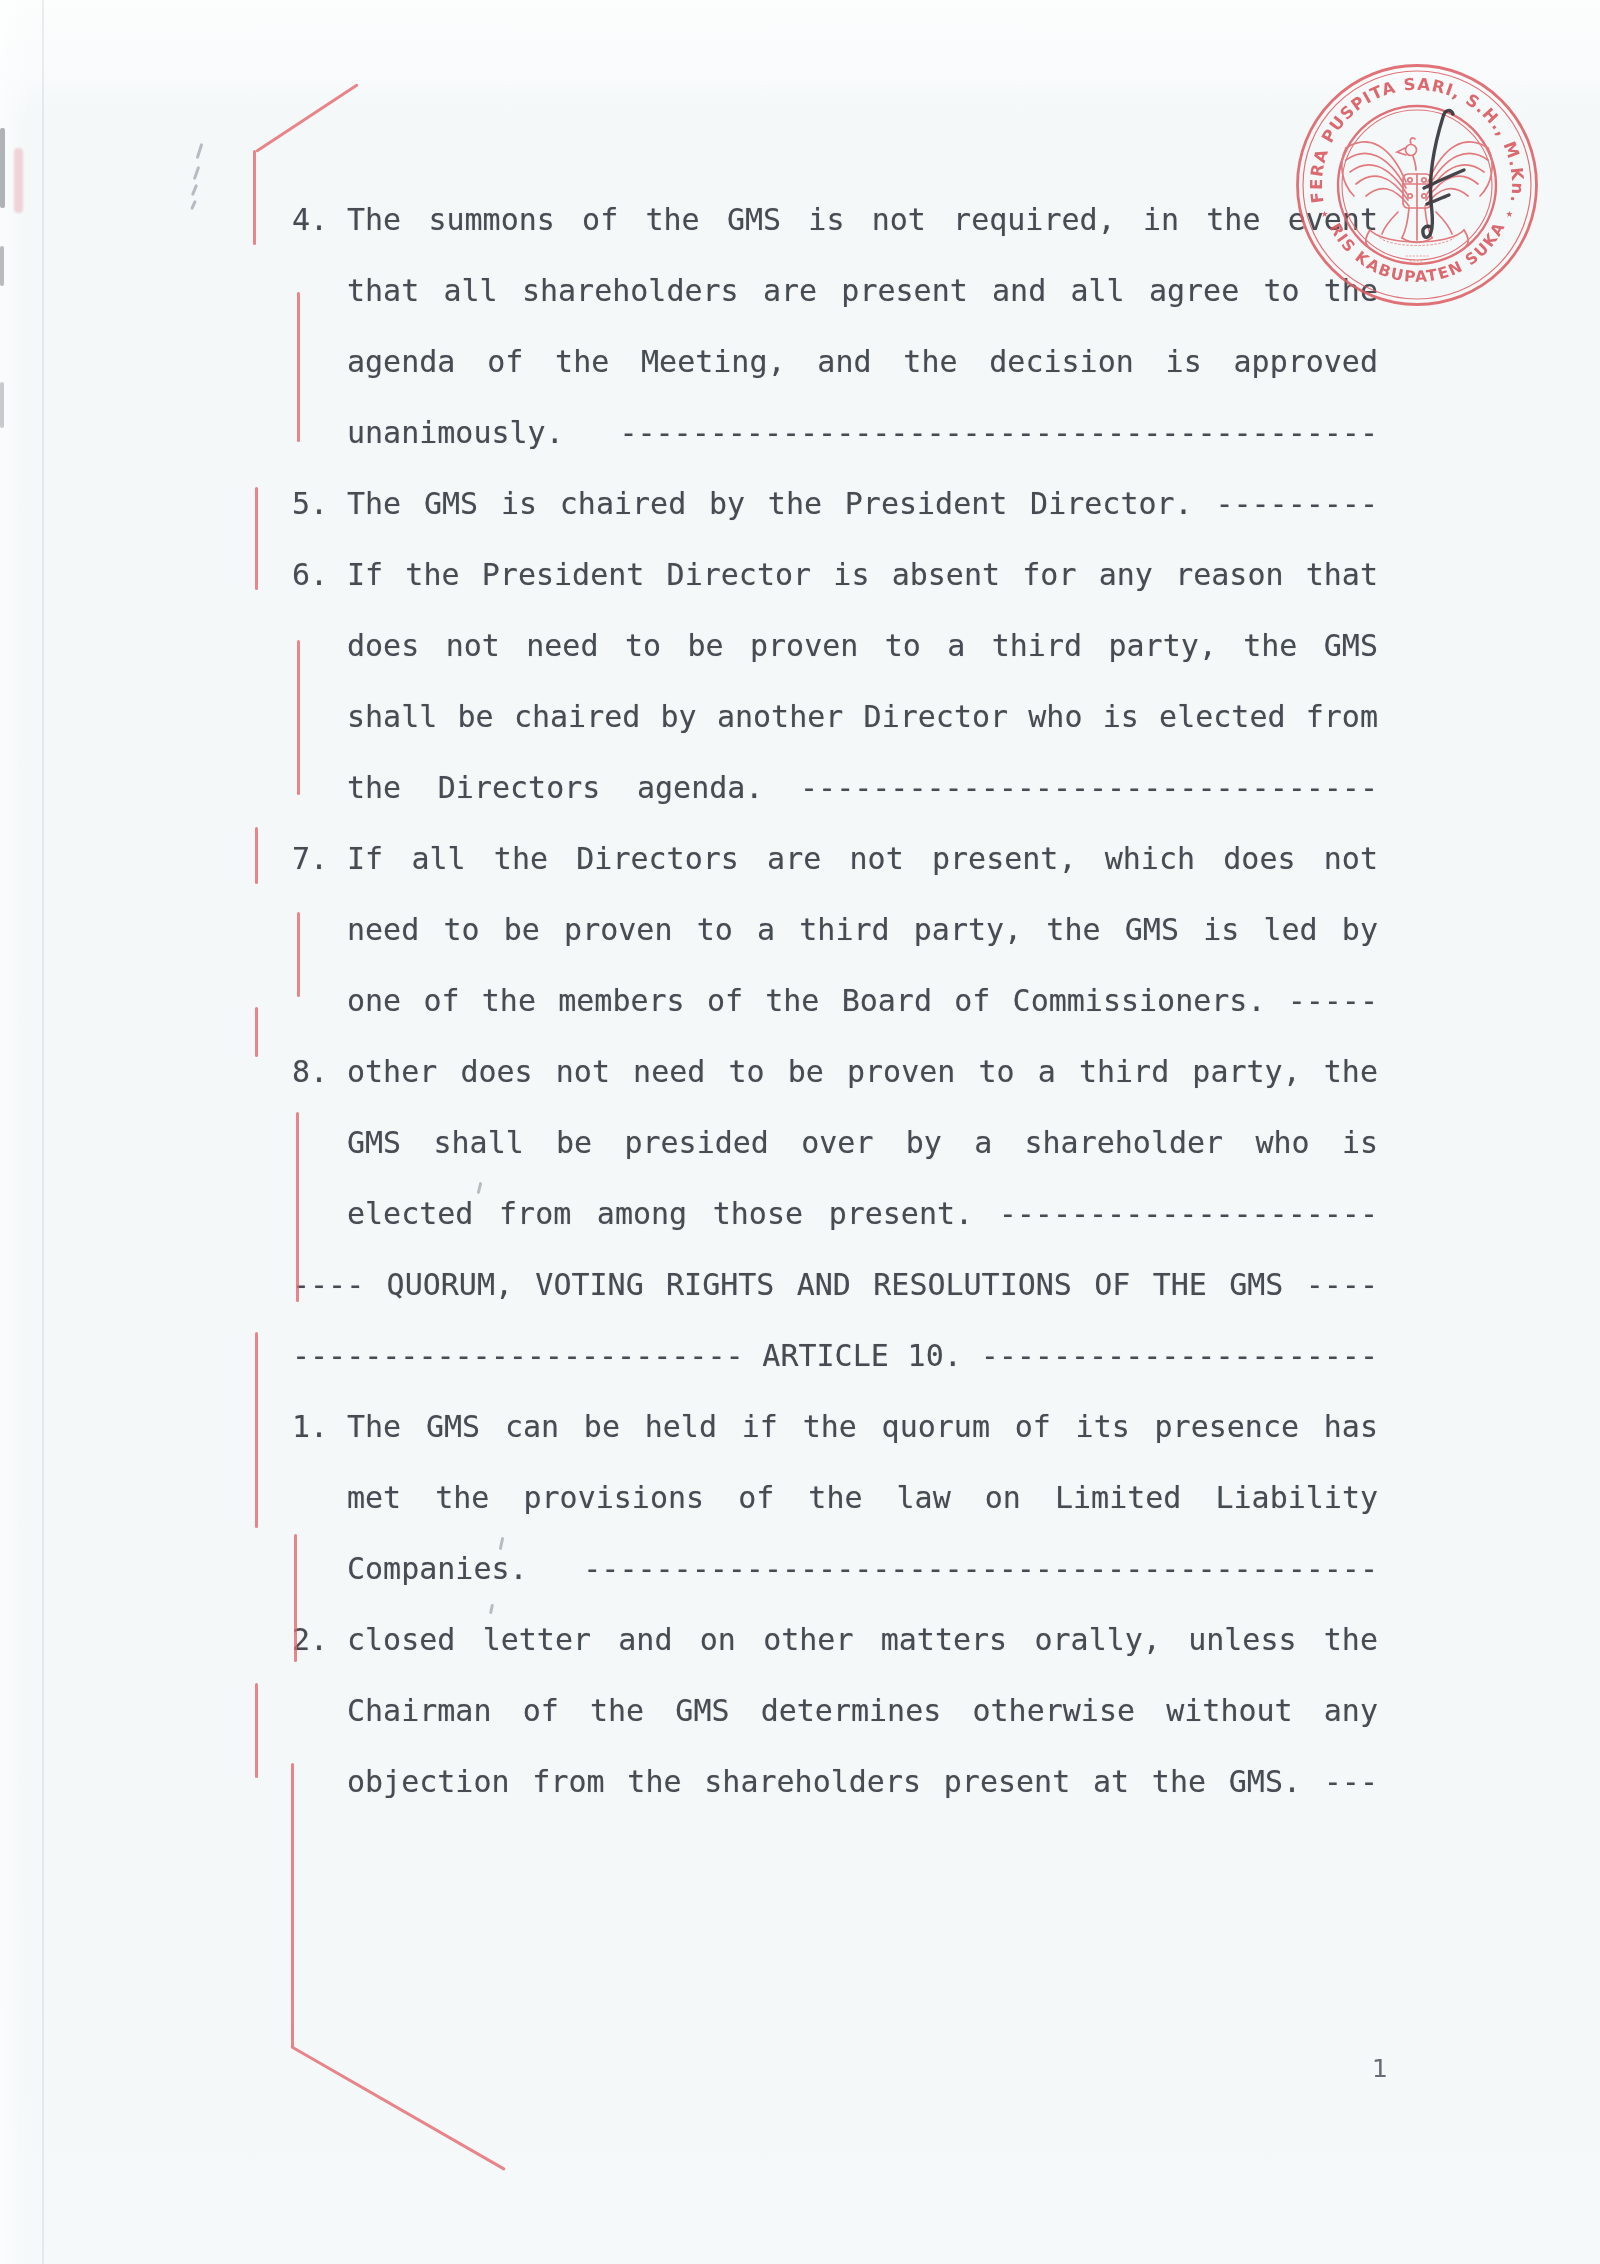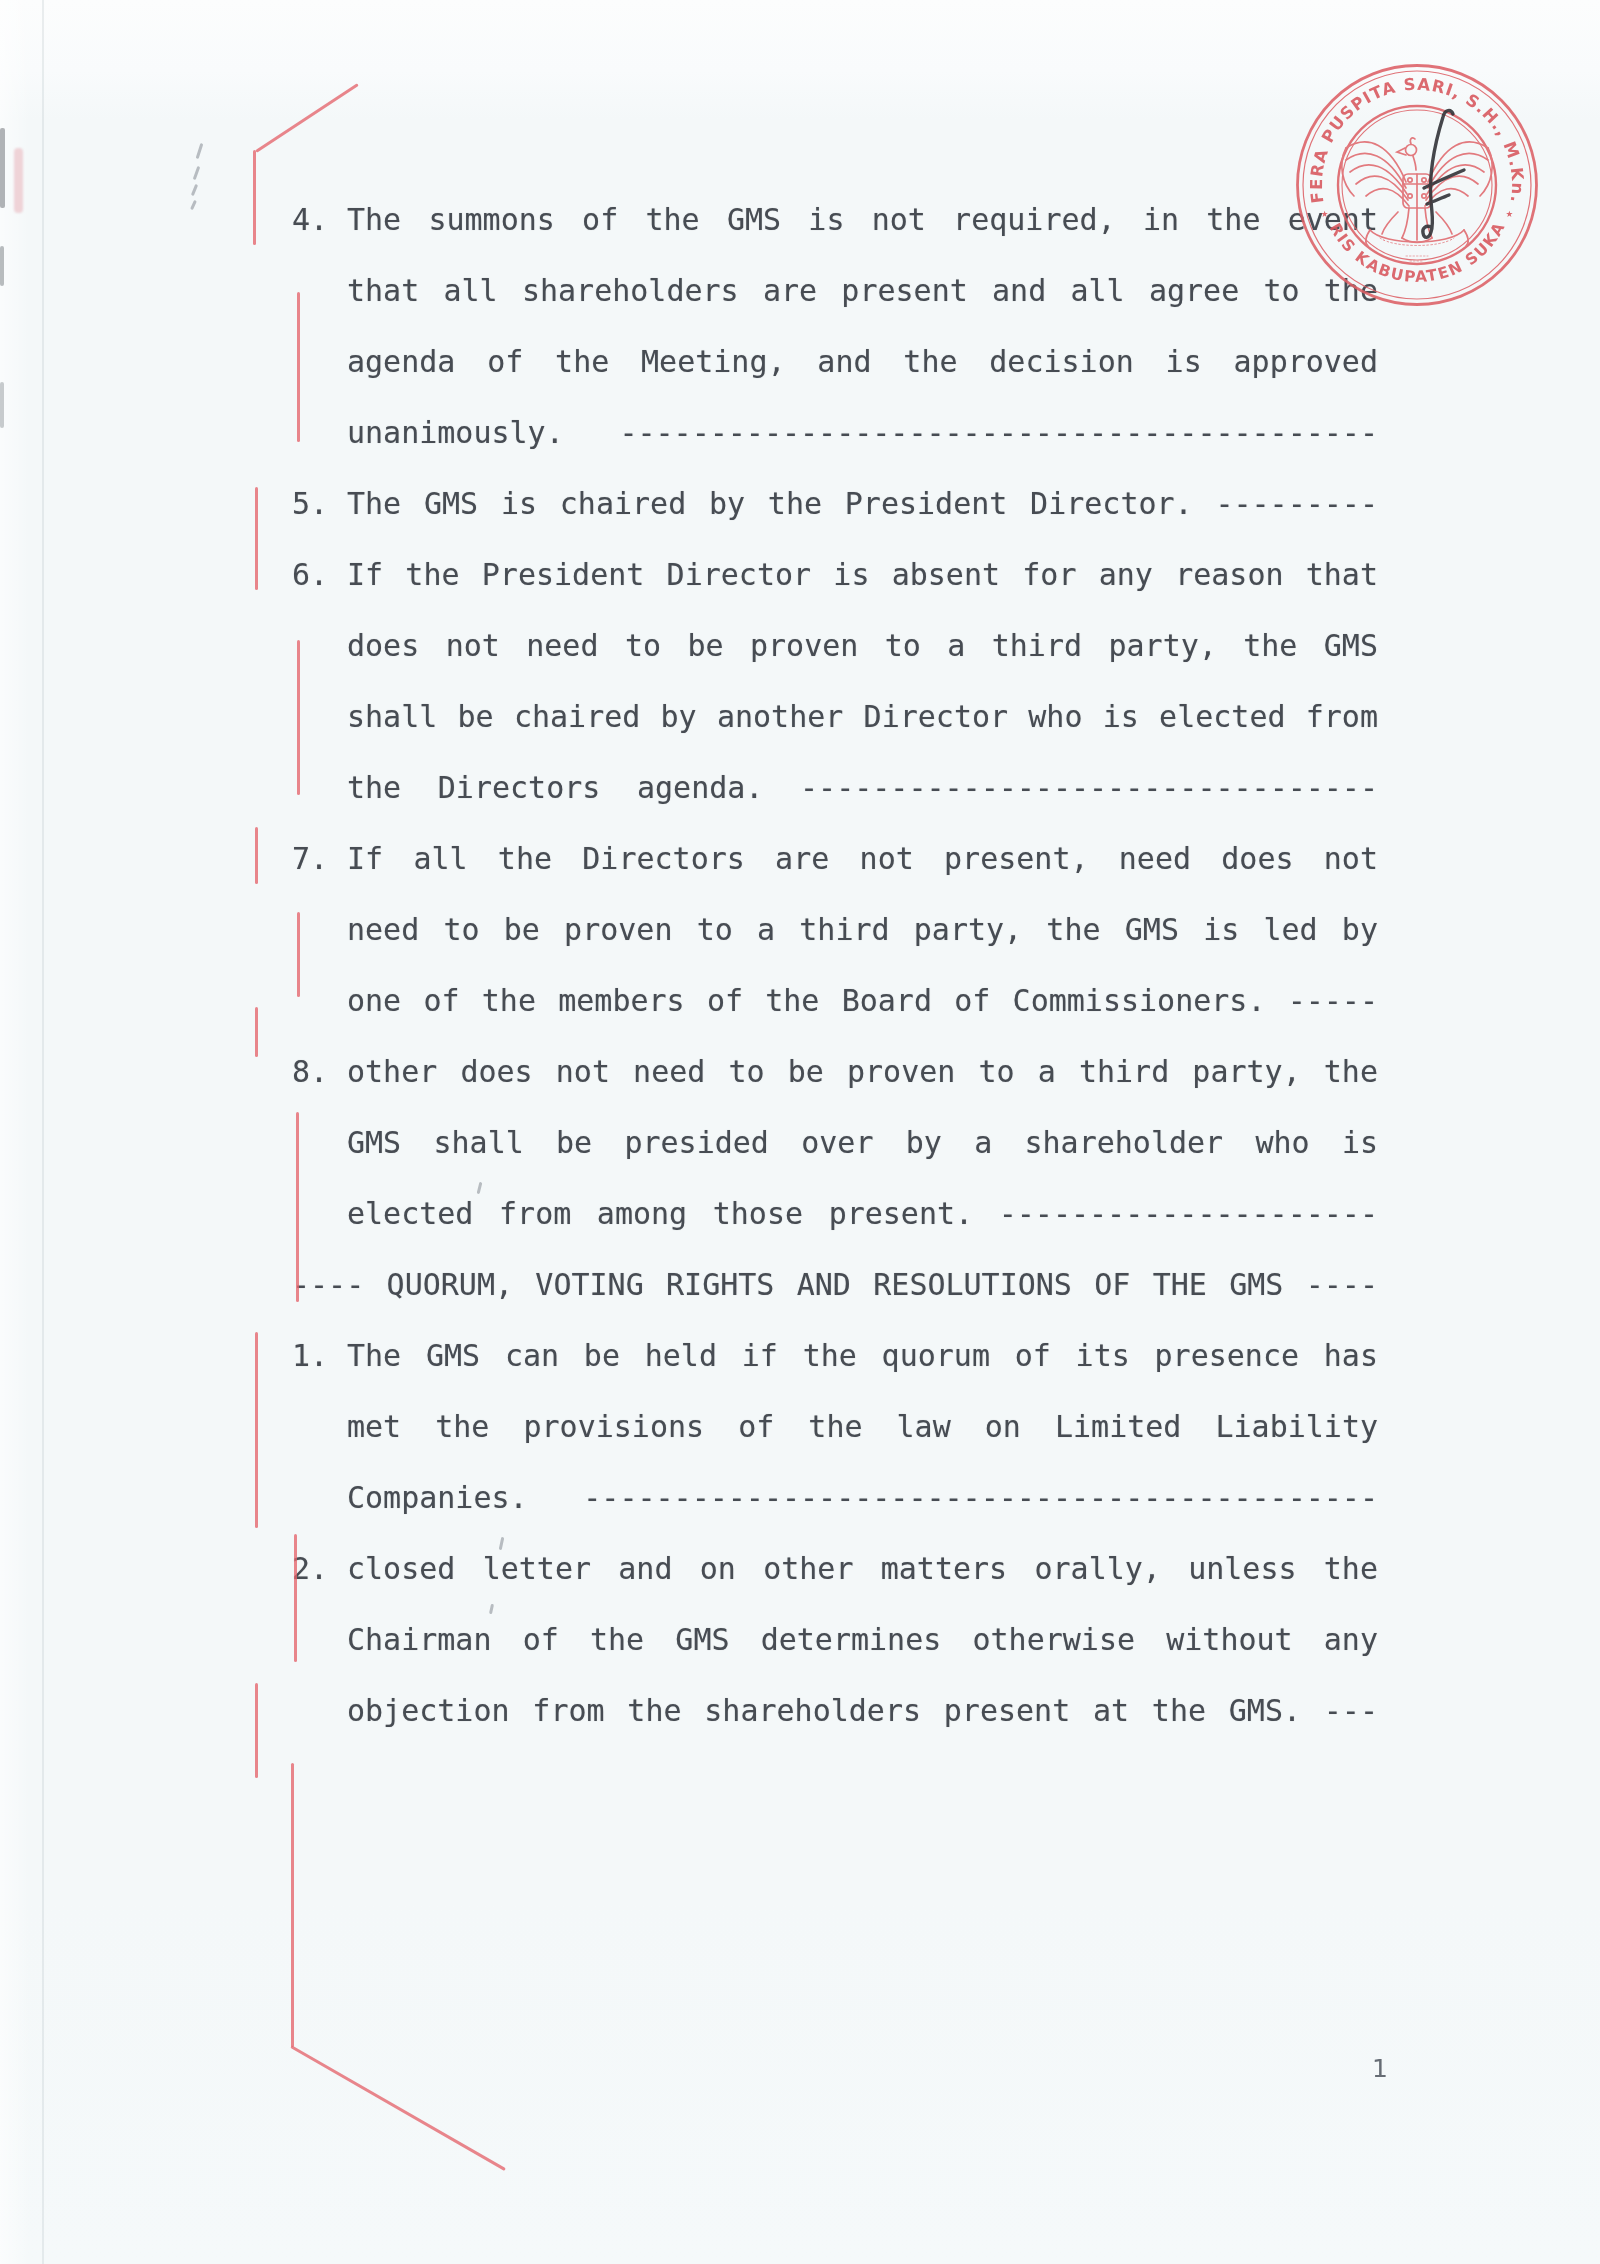--- a/index.html
+++ b/index.html
@@ -74,33 +74,34 @@
     <div class="para">
       <div class="num">6.</div>
       <div class="tline">If the President Director is absent for any reason that</div>
       <div class="tline">does not need to be proven to a third party, the GMS</div>
       <div class="tline">shall be chaired by another Director who is elected from</div>
       <div class="tline">the Directors agenda. --------------------------------</div>
     </div>
 
     <div class="para">
       <div class="num">7.</div>
-      <div class="tline">If all the Directors are not present, need does not</div>
+      <div class="tline">If all the Directors are not present, which does not</div>
       <div class="tline">need to be proven to a third party, the GMS is led by</div>
       <div class="tline">one of the members of the Board of Commissioners. -----</div>
     </div>
 
     <div class="para">
       <div class="num">8.</div>
       <div class="tline">other does not need to be proven to a third party, the</div>
       <div class="tline">GMS shall be presided over by a shareholder who is</div>
       <div class="tline">elected from among those present. ---------------------</div>
     </div>
 
     <div class="tline">---- QUORUM, VOTING RIGHTS AND RESOLUTIONS OF THE GMS ----</div>
+    <div class="tline">------------------------- ARTICLE 10. ----------------------</div>
 
     <div class="para">
       <div class="num">1.</div>
       <div class="tline">The GMS can be held if the quorum of its presence has</div>
       <div class="tline">met the provisions of the law on Limited Liability</div>
       <div class="tline">Companies. --------------------------------------------</div>
     </div>
 
     <div class="para">
       <div class="num">2.</div>

